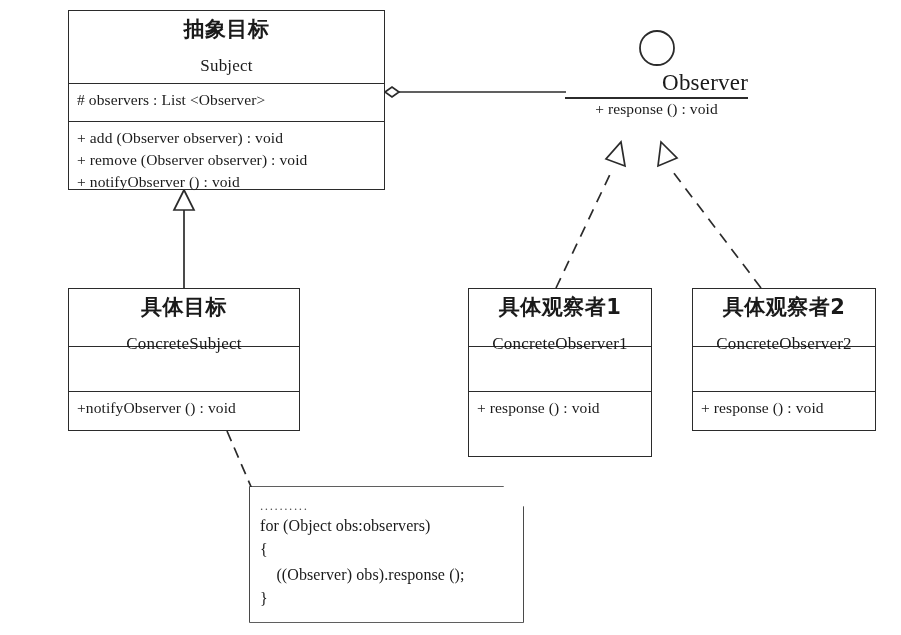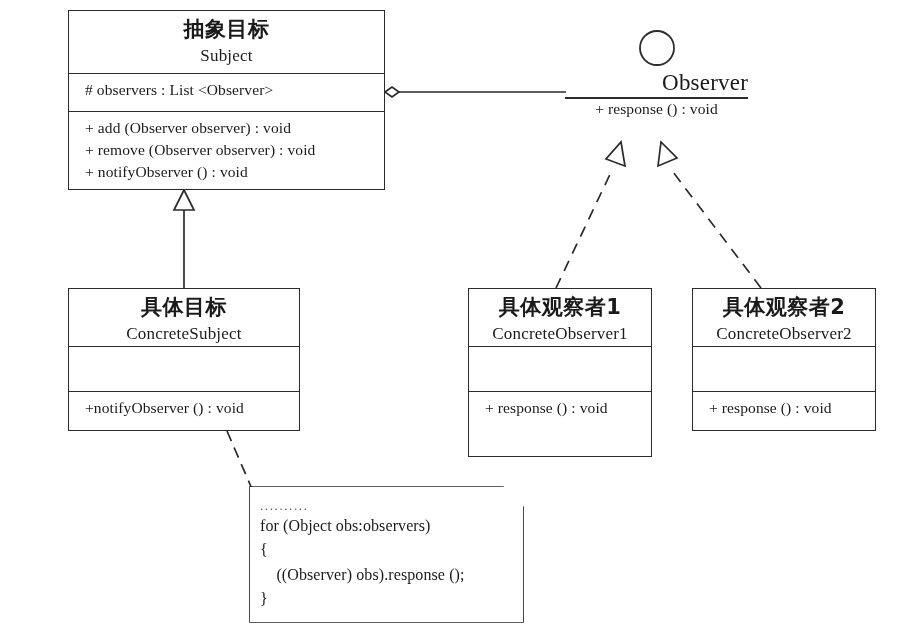--- a/index.html
+++ b/index.html
@@ -51,33 +51,32 @@
   .cn-name {
     display: block;
     font-family: "DejaVu Sans", "Liberation Sans", sans-serif;
     font-size: 21px;
     font-weight: 700;
     letter-spacing: 0.5px;
   }
   .en-name {
     display: block;
     font-size: 17px;
-    margin-top: 4px;
+    margin-top: 14px;
     letter-spacing: 0.2px;
   }
   .member-comp {
     padding: 5px 8px 6px 8px;
   }
   .member {
     display: block;
     font-size: 15.5px;
     line-height: 1.42;
     white-space: nowrap;
     letter-spacing: 0.1px;
-    margin-left: 8px;
   }
   .empty-comp {
     height: 100%;
   }
 
   
   .iface {
     position: absolute;
     text-align: center;
   }

